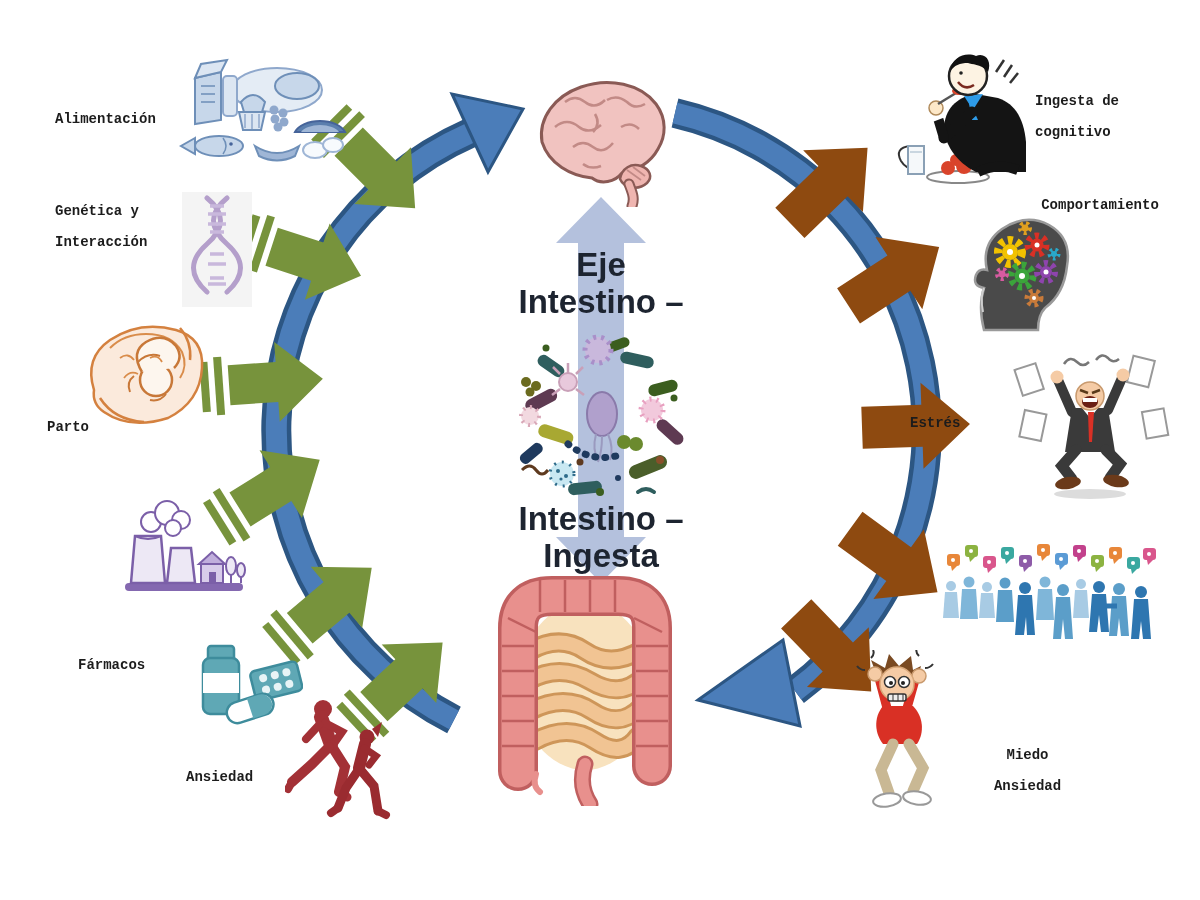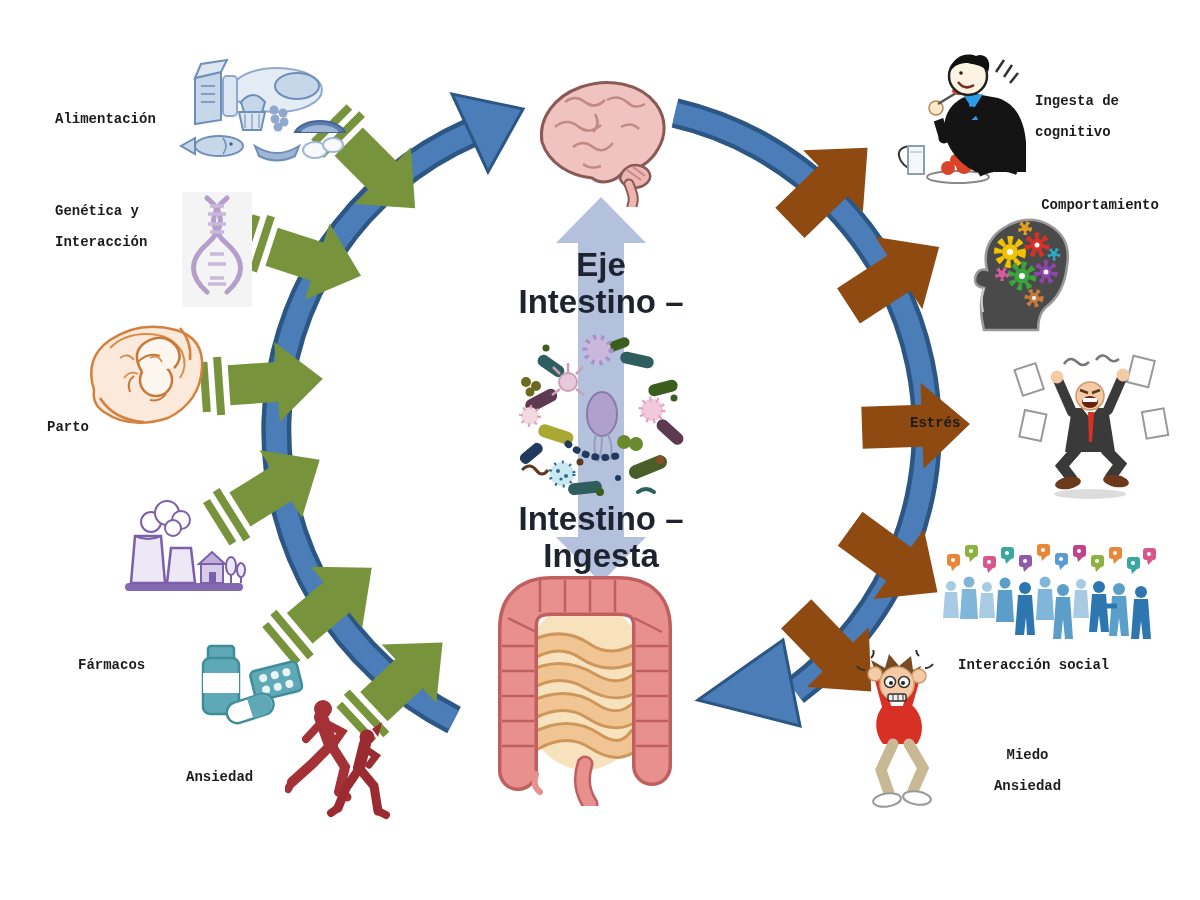--- a/index.html
+++ b/index.html
@@ -518,24 +518,20 @@
     <span class="ln">Ingesta de</span>
       <span class="ln">cognitivo</span>
   </div>
   <div class="lbl ctr" style="left:1005px;top:190px;width:190px">
     <span class="ln">Comportamiento</span>
   </div>
   <div class="lbl" style="left:910px;top:408px">
     <span class="ln">Estrés</span>
       <span class="ln"></span>
   </div>
-  <div class="lbl" style="left:958px;top:650px">
-    <span class="ln">Interacción social</span>
-      <span class="ln"></span>
-  </div>
   <div class="lbl ctr" style="left:955px;top:740px;width:145px">
     <span class="ln">Miedo</span>
       <span class="ln">Ansiedad</span>
   </div>
 
   <div class="center-lbl" style="left:451px;top:246px;width:300px">
     <span class="ln" style="display:block">Eje</span>
     <span class="ln" style="display:block">Intestino –</span>
   </div>
   <div class="center-lbl" style="left:451px;top:500px;width:300px">

